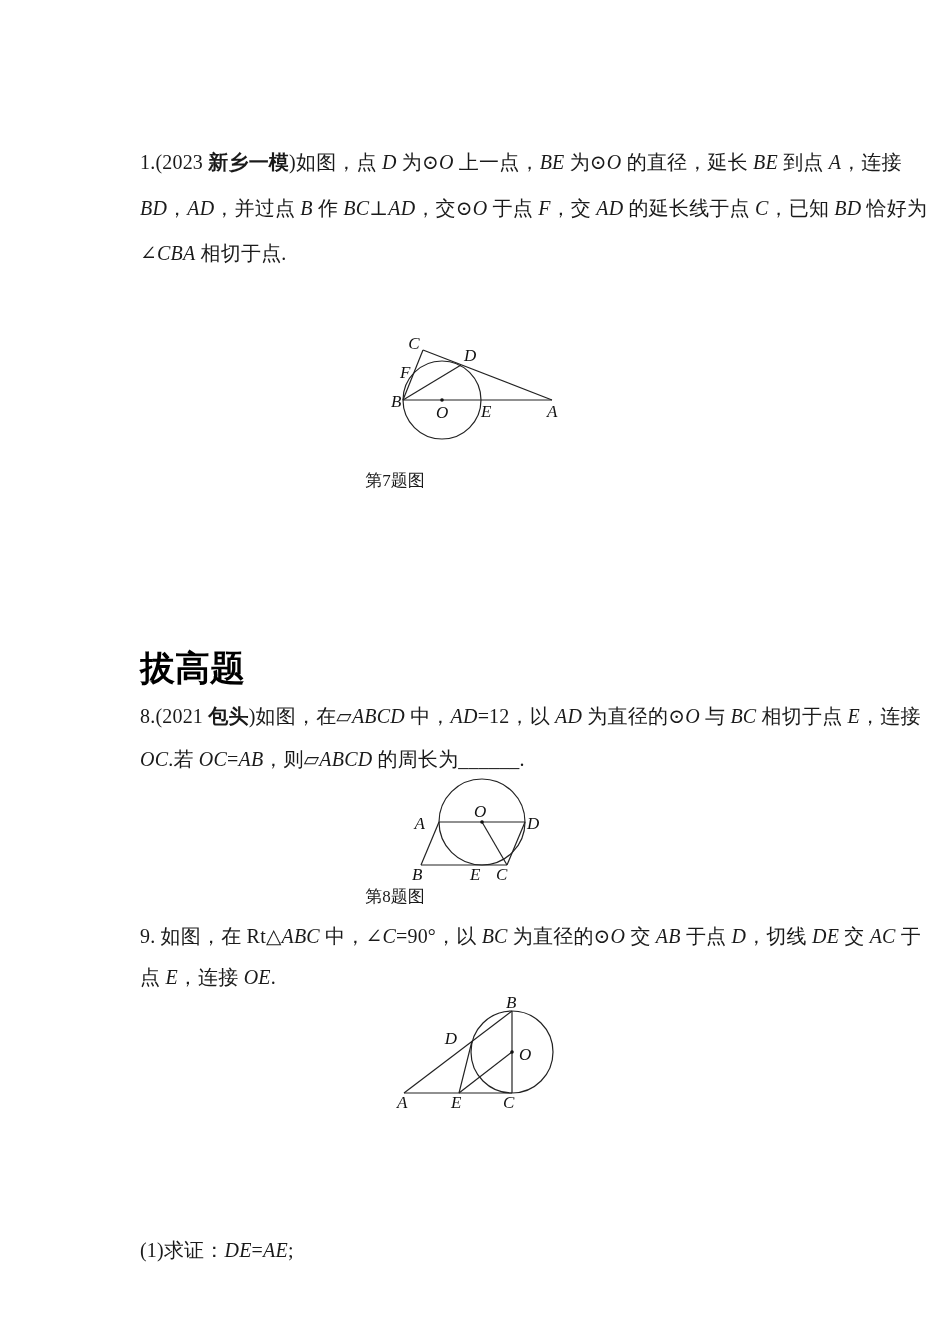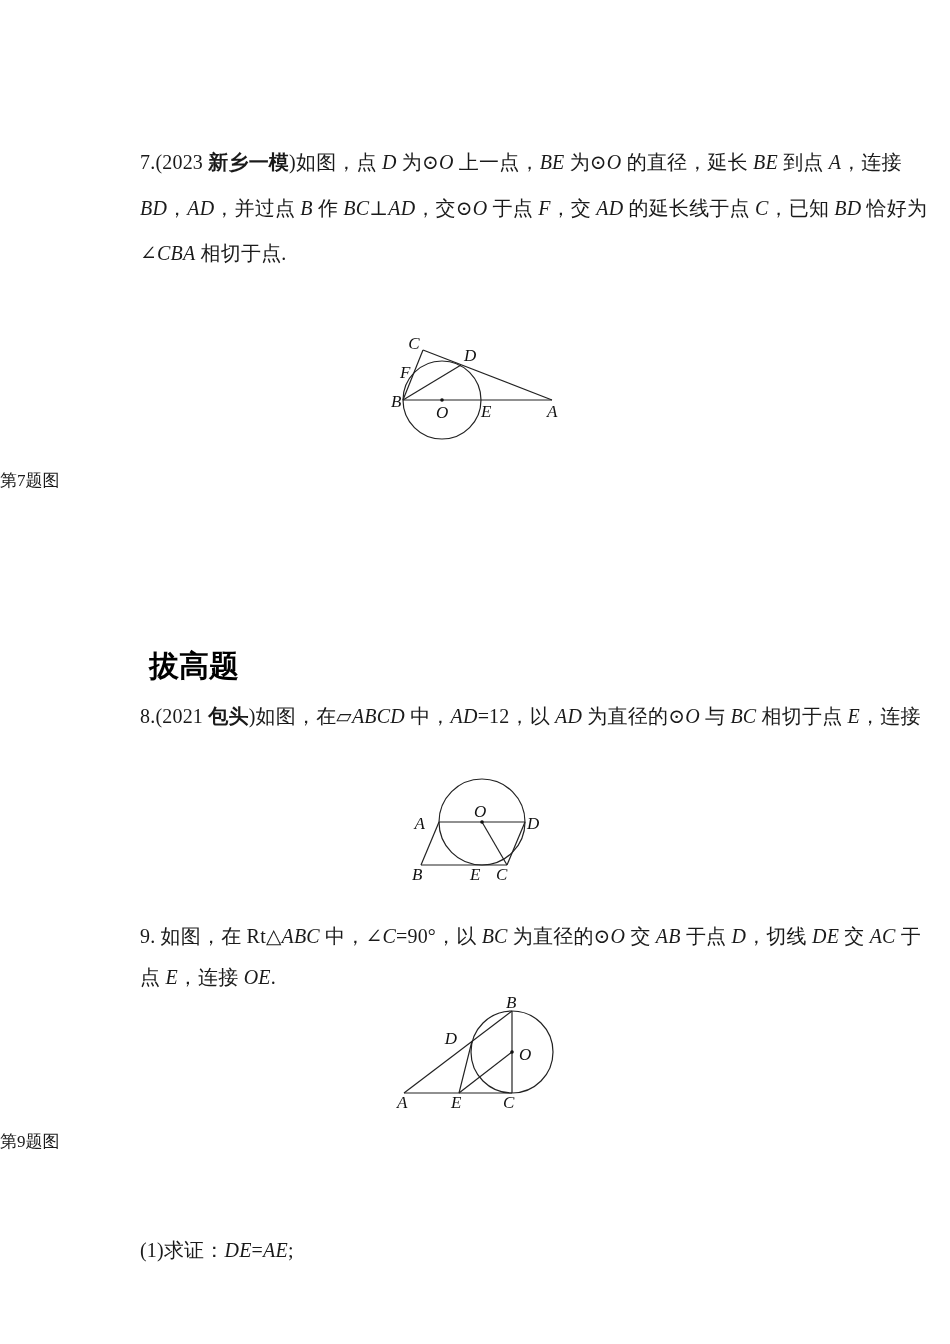--- a/index.html
+++ b/index.html
@@ -3,34 +3,34 @@
 <meta charset="utf-8">
 <style>
   html,body{margin:0;padding:0;background:#fff;}
   #page{
     position:relative;width:950px;height:1344px;background:#ffffff;
     font-family:"Liberation Serif","DejaVu Serif",serif;color:#1a1a1a;overflow:hidden;
   }
   .tline{position:absolute;left:140px;font-size:20px;line-height:24px;white-space:nowrap;letter-spacing:0.2px;}
   .mi{font-style:italic;font-family:"Liberation Serif","DejaVu Serif",serif;}
   .hei{font-family:Liberation Serif, serif;font-weight:700;}
-  .caption{position:absolute;left:0;width:790px;text-align:left;font-size:17px;line-height:20px;}
-  .section-hdr{position:absolute;left:149px;font-family:Liberation Mono, monospace;
-    font-weight:600;font-size:30px;line-height:32px;color:#000;}
+  .caption{position:absolute;left:0;width:790px;text-align:center;font-size:17px;line-height:20px;}
+  .section-hdr{position:absolute;left:140px;font-family:Liberation Sans, sans-serif;
+    font-weight:600;font-size:35px;line-height:32px;color:#000;}
   svg{position:absolute;overflow:visible;}
   svg line, svg circle.outline{stroke:#222;stroke-width:1.2;fill:none;}
   svg circle.dot{fill:#111;stroke:none;}
   svg text{font-family:"Liberation Serif","DejaVu Serif",serif;font-style:italic;font-size:17px;fill:#111;}
 </style>
 </head>
 <body>
 
 <div id="page">
 
-  <div class="tline" style="top:150px"><span>7.(2023 </span><span class="hei">新乡一模</span><span>)如图，点 </span><span class="mi">D</span><span> 为⊙</span><span class="mi">O</span><span> 上一点，</span><span class="mi">BE</span><span> 为⊙</span><span class="mi">O</span><span> 的直径，延长 </span><span class="mi">BE</span><span> 到点 </span><span class="mi">A</span><span>，连接</span></div>
+  <div class="tline" style="top:150px"><span>1.(2023 </span><span class="hei">新乡一模</span><span>)如图，点 </span><span class="mi">D</span><span> 为⊙</span><span class="mi">O</span><span> 上一点，</span><span class="mi">BE</span><span> 为⊙</span><span class="mi">O</span><span> 的直径，延长 </span><span class="mi">BE</span><span> 到点 </span><span class="mi">A</span><span>，连接</span></div>
   <div class="tline" style="top:196px"><span class="mi">BD</span><span>，</span><span class="mi">AD</span><span>，并过点 </span><span class="mi">B</span><span> 作 </span><span class="mi">BC</span><span>⊥</span><span class="mi">AD</span><span>，交⊙</span><span class="mi">O</span><span> 于点 </span><span class="mi">F</span><span>，交 </span><span class="mi">AD</span><span> 的延长线于点 </span><span class="mi">C</span><span>，已知 </span><span class="mi">BD</span><span> 恰好为</span></div>
   <div class="tline" style="top:241px"><span>∠</span><span class="mi">CBA</span><span> 相切于点.</span></div>
 
   <svg style="left:370px;top:333px" width="215" height="130" viewBox="370 333 215 130">
     <circle class="outline" cx="442" cy="400" r="39"></circle>
     <line x1="403" y1="400" x2="552" y2="400"></line>
     <line x1="403" y1="400" x2="423" y2="350"></line>
     <line x1="423" y1="350" x2="552" y2="400"></line>
     <line x1="403" y1="400" x2="461" y2="365"></line>
     <circle class="dot" cx="442" cy="400" r="1.8"></circle>
@@ -40,52 +40,53 @@
     <text x="391" y="407">B</text>
     <text x="436" y="418">O</text>
     <text x="481" y="417">E</text>
     <text x="547" y="417">A</text>
   </svg>
   <div class="caption" style="top:471px">第7题图</div>
 
   <div class="section-hdr" style="top:652px">拔高题</div>
 
   <div class="tline" style="top:704px"><span>8.(2021 </span><span class="hei">包头</span><span>)如图，在▱</span><span class="mi">ABCD</span><span> 中，</span><span class="mi">AD</span><span>=12，以 </span><span class="mi">AD</span><span> 为直径的⊙</span><span class="mi">O</span><span> 与 </span><span class="mi">BC</span><span> 相切于点 </span><span class="mi">E</span><span>，连接</span></div>
+  <div class="tline" style="top:747px"><span class="mi">OC</span><span>.若 </span><span class="mi">OC</span><span>=</span><span class="mi">AB</span><span>，则▱</span><span class="mi">ABCD</span><span> 的周长为</span><span>______</span><span>.</span></div>
 
   <svg style="left:405px;top:770px" width="170" height="116" viewBox="405 770 170 116">
     <circle class="outline" cx="482" cy="822" r="43"></circle>
     <line x1="439" y1="822" x2="525" y2="822"></line>
     <line x1="439" y1="822" x2="421" y2="865"></line>
     <line x1="421" y1="865" x2="507" y2="865"></line>
     <line x1="507" y1="865" x2="525" y2="822"></line>
     <line x1="482" y1="822" x2="507" y2="865"></line>
     <circle class="dot" cx="482" cy="822" r="1.8"></circle>
     <text x="425" y="829" text-anchor="end">A</text>
     <text x="474" y="817">O</text>
     <text x="527" y="829">D</text>
     <text x="412" y="880">B</text>
     <text x="470" y="880">E</text>
     <text x="496" y="880">C</text>
   </svg>
+  <div class="caption" style="top:887px">第8题图</div>
 
   <div class="tline" style="top:924px"><span>9. 如图，在 Rt△</span><span class="mi">ABC</span><span> 中，∠</span><span class="mi">C</span><span>=90°，以 </span><span class="mi">BC</span><span> 为直径的⊙</span><span class="mi">O</span><span> 交 </span><span class="mi">AB</span><span> 于点 </span><span class="mi">D</span><span>，切线 </span><span class="mi">DE</span><span> 交 </span><span class="mi">AC</span><span> 于</span></div>
   <div class="tline" style="top:965px"><span>点 </span><span class="mi">E</span><span>，连接 </span><span class="mi">OE</span><span>.</span></div>
 
   <svg style="left:390px;top:994px" width="180" height="122" viewBox="390 994 180 122">
     <circle class="outline" cx="512" cy="1052" r="41"></circle>
     <line x1="404" y1="1093" x2="512" y2="1011"></line>
     <line x1="404" y1="1093" x2="512" y2="1093"></line>
     <line x1="512" y1="1011" x2="512" y2="1093"></line>
     <line x1="472" y1="1041" x2="459" y2="1093"></line>
     <line x1="512" y1="1052" x2="459" y2="1093"></line>
     <circle class="dot" cx="512" cy="1052" r="1.8"></circle>
     <text x="506" y="1008">B</text>
     <text x="457" y="1044" text-anchor="end">D</text>
     <text x="519" y="1060">O</text>
     <text x="397" y="1108">A</text>
     <text x="451" y="1108">E</text>
     <text x="503" y="1108">C</text>
   </svg>
-  <div class="caption" style="top:1132px">第9题图</div>
 
   <div class="tline" style="top:1238px"><span>(1)求证：</span><span class="mi">DE</span><span>=</span><span class="mi">AE</span><span>;</span></div>
 
 </div>
 
 </body></html>

